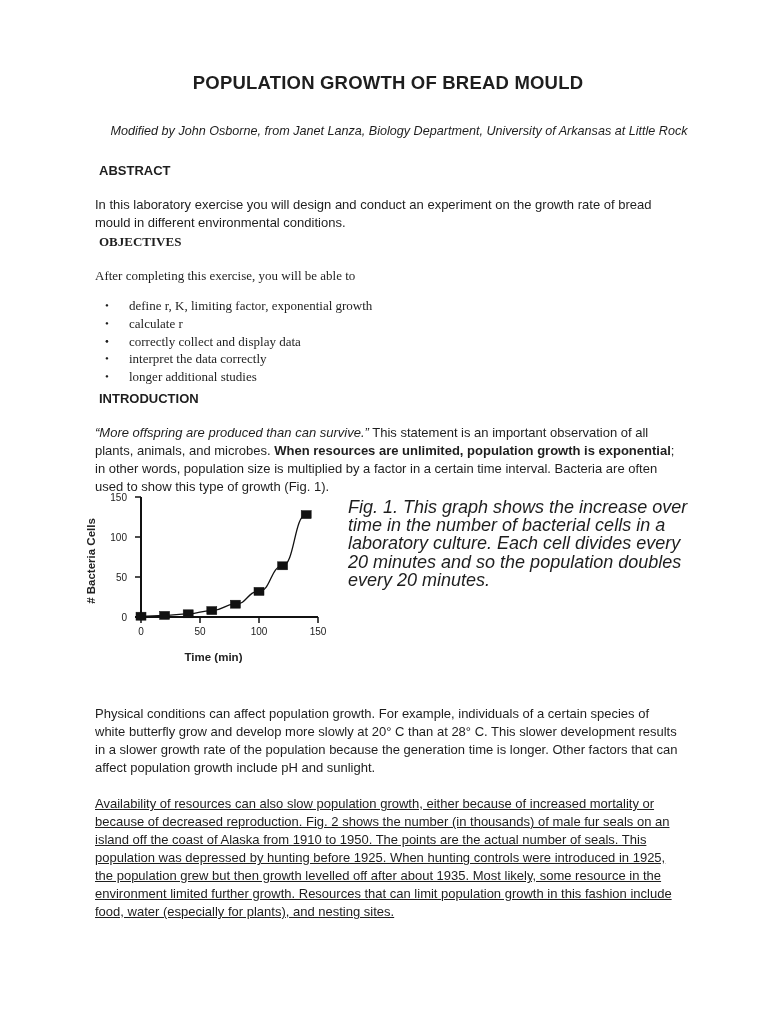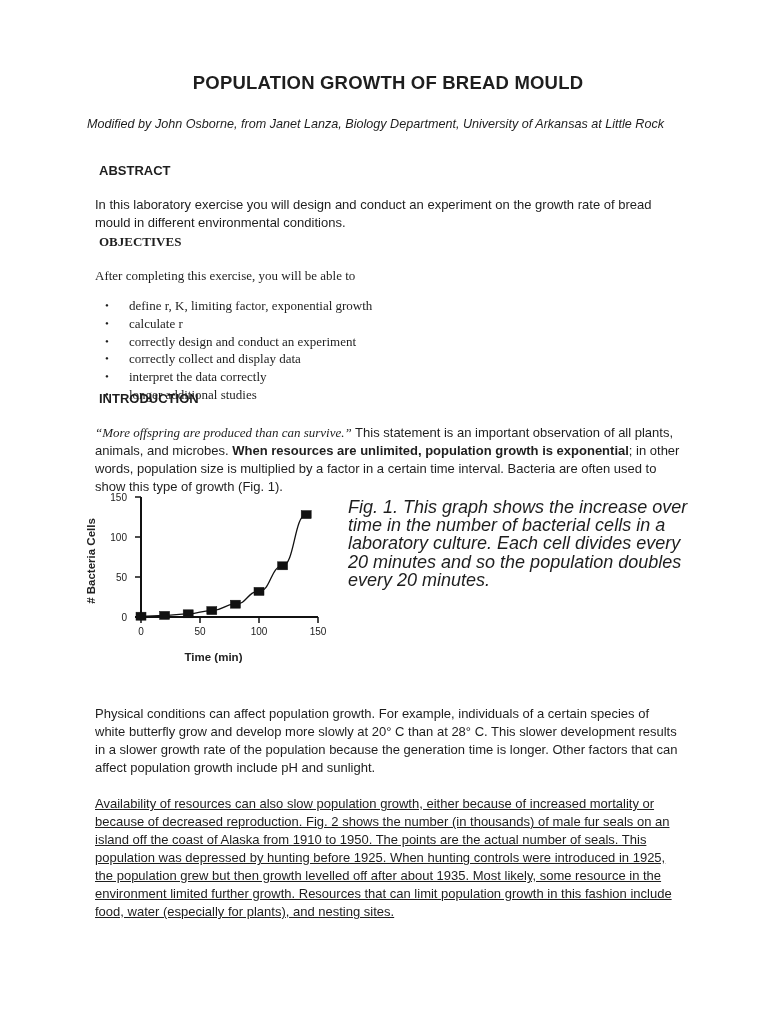--- a/index.html
+++ b/index.html
@@ -8,30 +8,30 @@
       font-family: "Liberation Sans", "DejaVu Sans", sans-serif;
       color: #1e1e1e; font-size: 13px;
     }
     .page { position: absolute; left: 83px; top: 0; width: 610px; }
     .title {
       position: absolute; left: 0; top: 72px; width: 610px; text-align: center;
       font-size: 18.5px; font-weight: bold; letter-spacing: 0.2px; margin: 0;
     }
     .byline {
       position: absolute; left: 0; top: 113px; width: 610px;
-      font-style: italic; font-size: 12.6px; margin: 4px; white-space: nowrap;
+      font-style: italic; font-size: 12.6px; margin: 11px; white-space: nowrap; text-align: center;
     }
     .heading { font-weight: bold; font-size: 13px; margin: 16px; line-height: 18px; }
     .para { margin: 12px; font-size: 13px; line-height: 18px; }
     .block { position: absolute; left: 0; width: 610px; }
     ul.objectives { list-style: none; margin: 0; padding: 0; }
     ul.objectives li { position: relative; padding-left: 46px; line-height: 17.8px; font-size: 13px; }
     ul.objectives li .bullet { position: absolute; left: 22px; top: 0; font-size: 11px; }
     .bold { font-weight: bold; }
-    .ital { font-style: italic; font-family: Liberation Serif, serif; }
+    .ital { font-style: italic; }
     .fig-caption {
       position: absolute; left: 261px; top: 494px; width: 340px;
       font-style: italic; font-size: 18px; line-height: 18.2px; margin: 4px;
     }
     svg.chart { position: absolute; left: 0; top: 0; overflow: visible; }
     .chart-text { font-family: "Liberation Sans", "DejaVu Sans", sans-serif; fill: #222; }
   </style>
 </head>
 <body>
 
@@ -43,21 +43,21 @@
     <p class="heading">ABSTRACT</p>
     <p class="para">In this laboratory exercise you will design and conduct an experiment on the growth rate of bread mould in different environmental conditions.</p>
   </div>
 
   <div class="block" style="top:217px;font-family:Liberation Serif, serif;">
     <p class="heading">OBJECTIVES</p>
     <p class="para">After completing this exercise, you will be able to</p>
     <ul class="objectives">
       <li><span class="bullet">•</span><span>define r, K, limiting factor, exponential growth</span></li>
       <li><span class="bullet">•</span><span>calculate r</span></li>
-      <li><span class="bullet">•</span><span>correctly design and conduct an experiment</span></li>
+      <li><span class="bullet">•</span></li>
       <li><span class="bullet">•</span><span>correctly collect and display data</span></li>
       <li><span class="bullet">•</span><span>interpret the data correctly</span></li>
       <li><span class="bullet">•</span><span>longer additional studies</span></li>
     </ul>
   </div>
 
   <div class="block" style="top:374px;">
     <p class="heading">INTRODUCTION</p>
     <p class="para"><span class="ital">“More offspring are produced than can survive.”</span><span> This statement is an important observation of all plants, animals, and microbes. </span><span class="bold">When resources are unlimited, population growth is exponential</span><span>; in other words, population size is multiplied by a factor in a certain time interval. Bacteria are often used to show this type of growth (Fig. 1).</span></p>
   </div>

